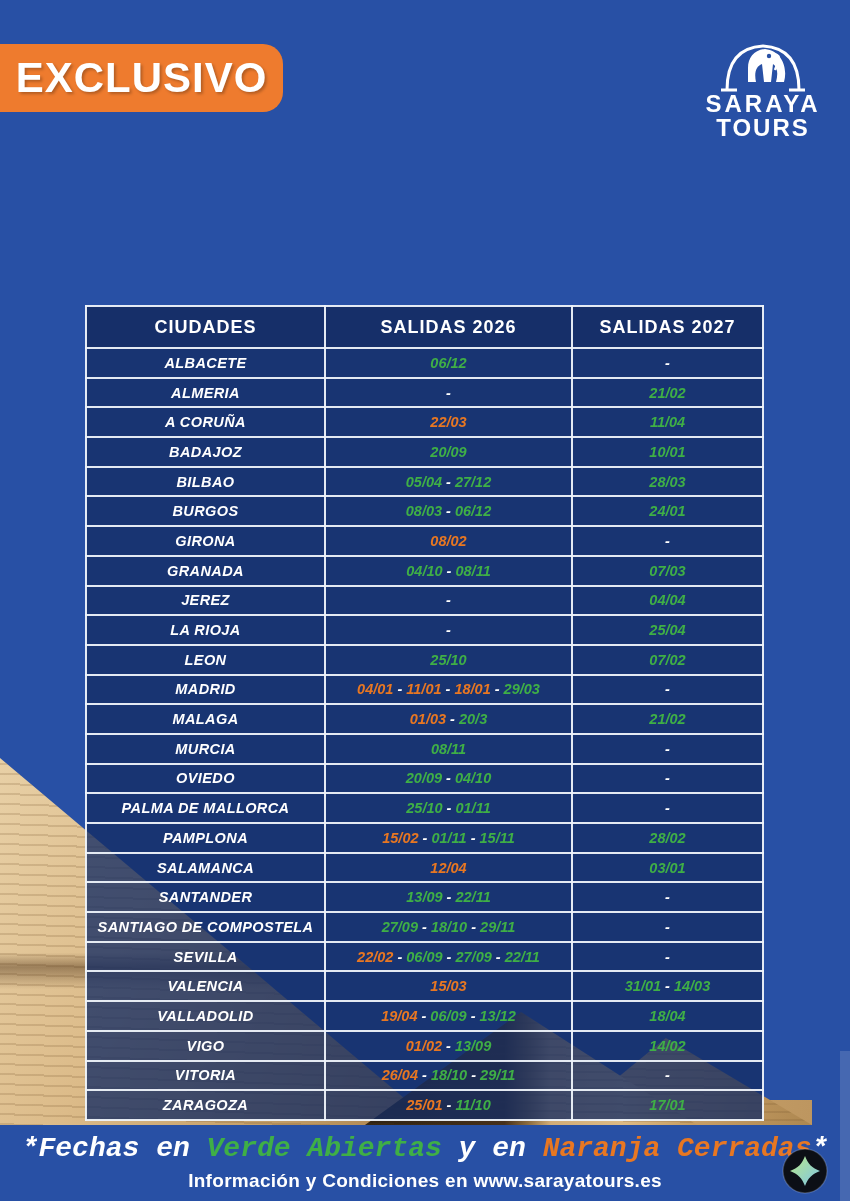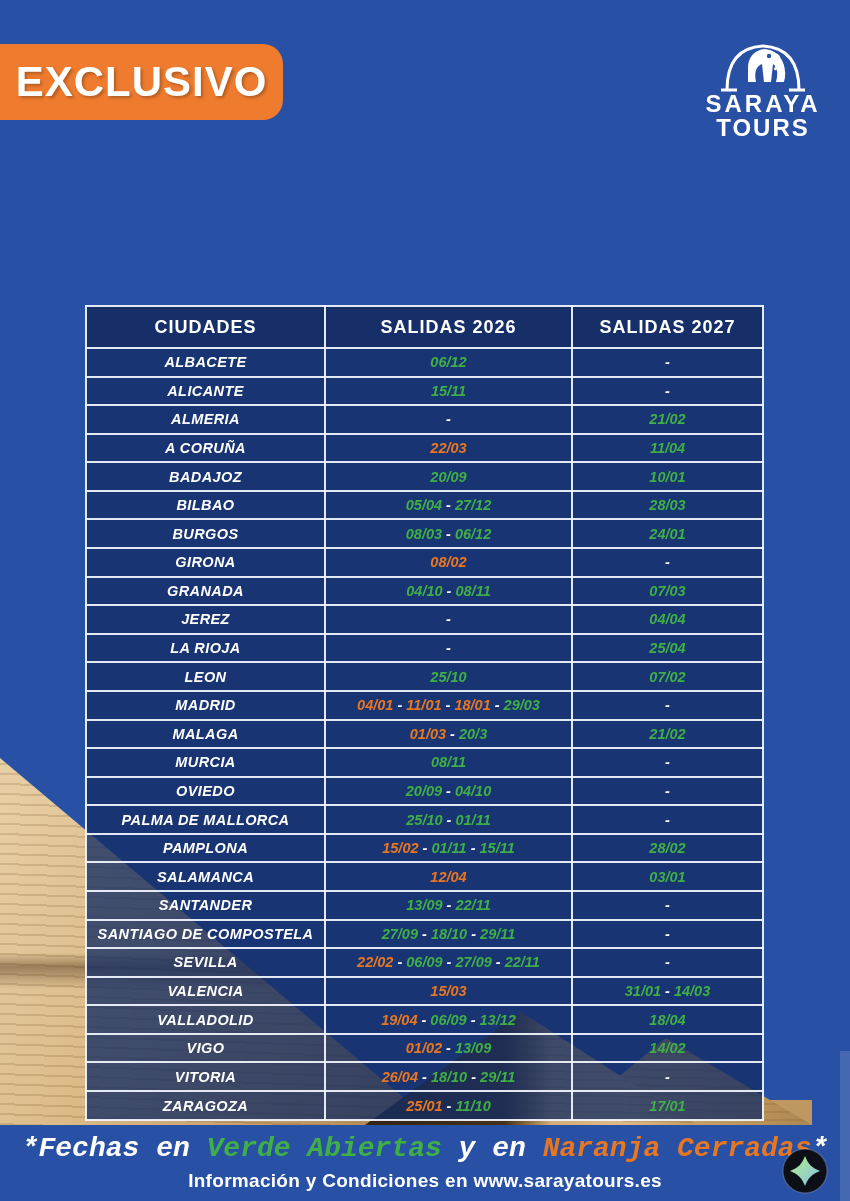--- a/index.html
+++ b/index.html
@@ -9,21 +9,21 @@
     --green:#3faf46;
     --dorange:#e87722;
     --grid:rgba(238,243,250,.95);
   }
   *{margin:0;padding:0;box-sizing:border-box;}
   html,body{width:850px;height:1201px;}
   body{font-family:"Liberation Sans",sans-serif;}
   .page{position:relative;width:850px;height:1201px;overflow:hidden;background:var(--bg);}
 
   
-  .badge{position:absolute;left:0;top:44px;width:283px;height:76px;background:var(--orange);
+  .badge{position:absolute;left:0;top:44px;width:283px;height:68px;background:var(--orange);
     border-radius:0 20px 20px 0;display:flex;align-items:center;justify-content:center;
     color:#fff;font-size:42px;font-weight:800;letter-spacing:1px;z-index:3;
     text-shadow:2px 2px 3px rgba(0,0,0,.25);}
 
   
   .logo{position:absolute;top:36px;right:24px;width:126px;text-align:center;color:#fff;z-index:3;}
   .logo svg{display:block;margin:0 auto;}
   .logo .nm{font-size:24px;font-weight:800;letter-spacing:3px;line-height:1.02;}
   .logo .sub{font-size:24px;font-weight:800;letter-spacing:2px;line-height:1.02;}
 
@@ -123,25 +123,20 @@
         <th>SALIDAS 2027</th>
       </tr>
     </thead>
     <tbody>
         <tr>
           <td class="city">ALBACETE</td>
           <td><span class="g">06/12</span></td>
           <td><span class="dash">-</span></td>
         </tr>
         <tr>
-          <td class="city">ALICANTE</td>
-          <td><span class="g">15/11</span></td>
-          <td><span class="dash">-</span></td>
-        </tr>
-        <tr>
           <td class="city">ALMERIA</td>
           <td><span class="dash">-</span></td>
           <td><span class="g">21/02</span></td>
         </tr>
         <tr>
           <td class="city">A CORUÑA</td>
           <td><span class="o">22/03</span></td>
           <td><span class="g">11/04</span></td>
         </tr>
         <tr>

